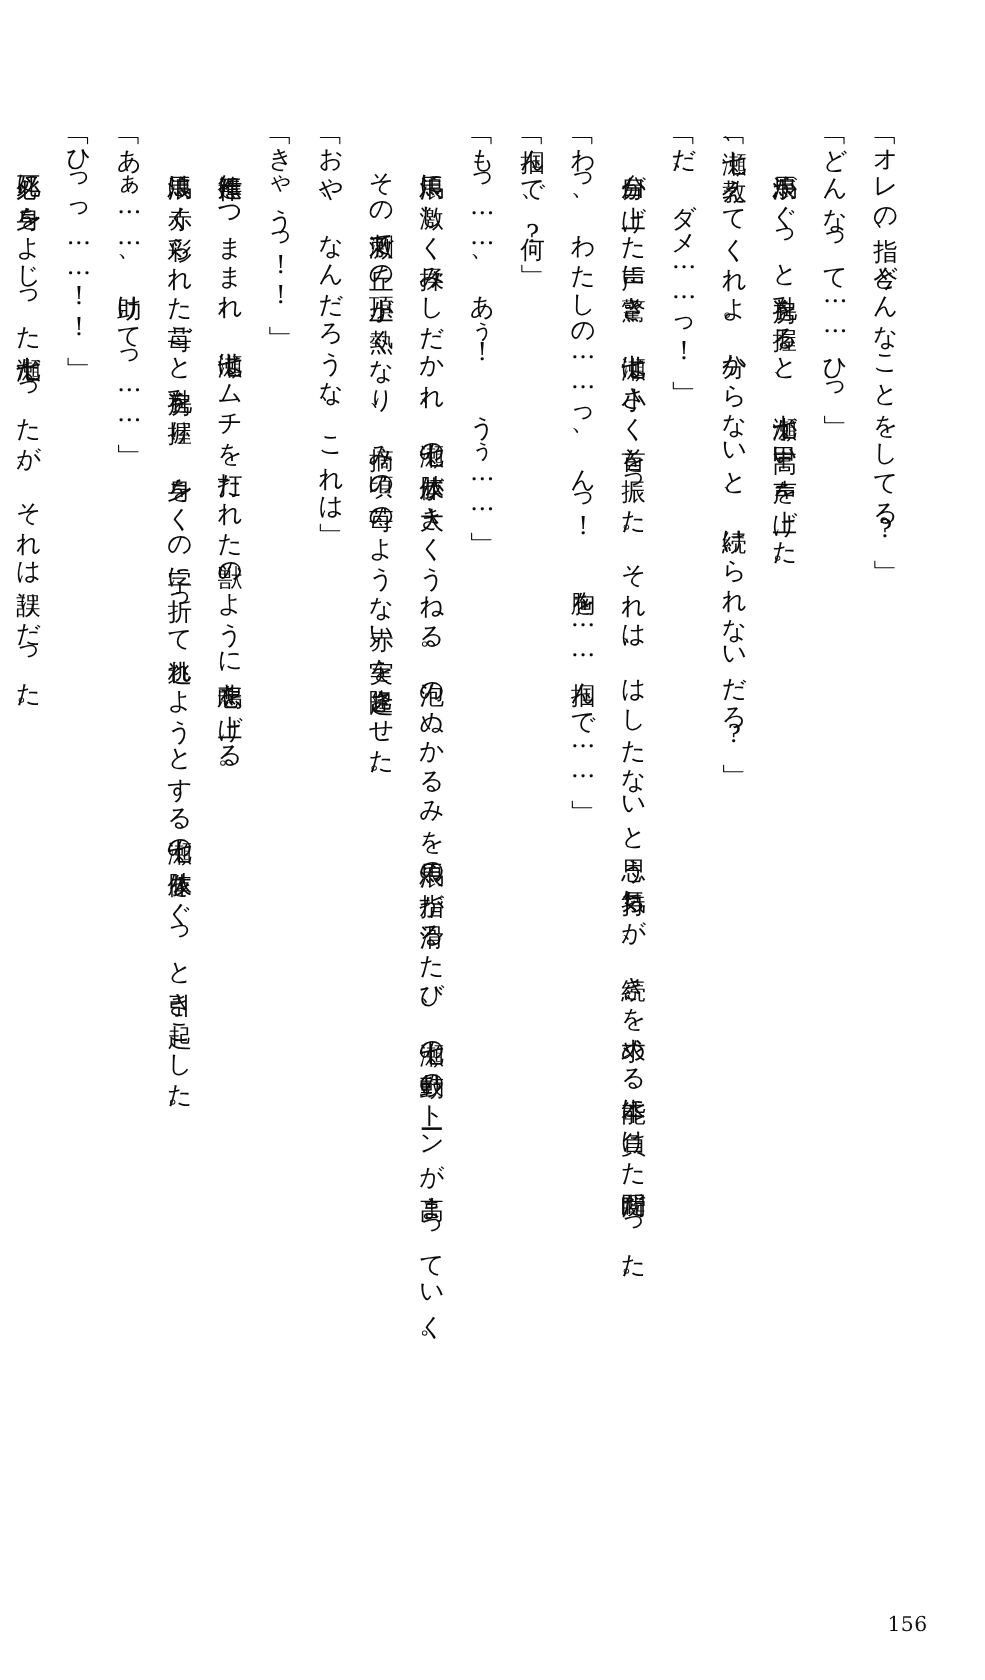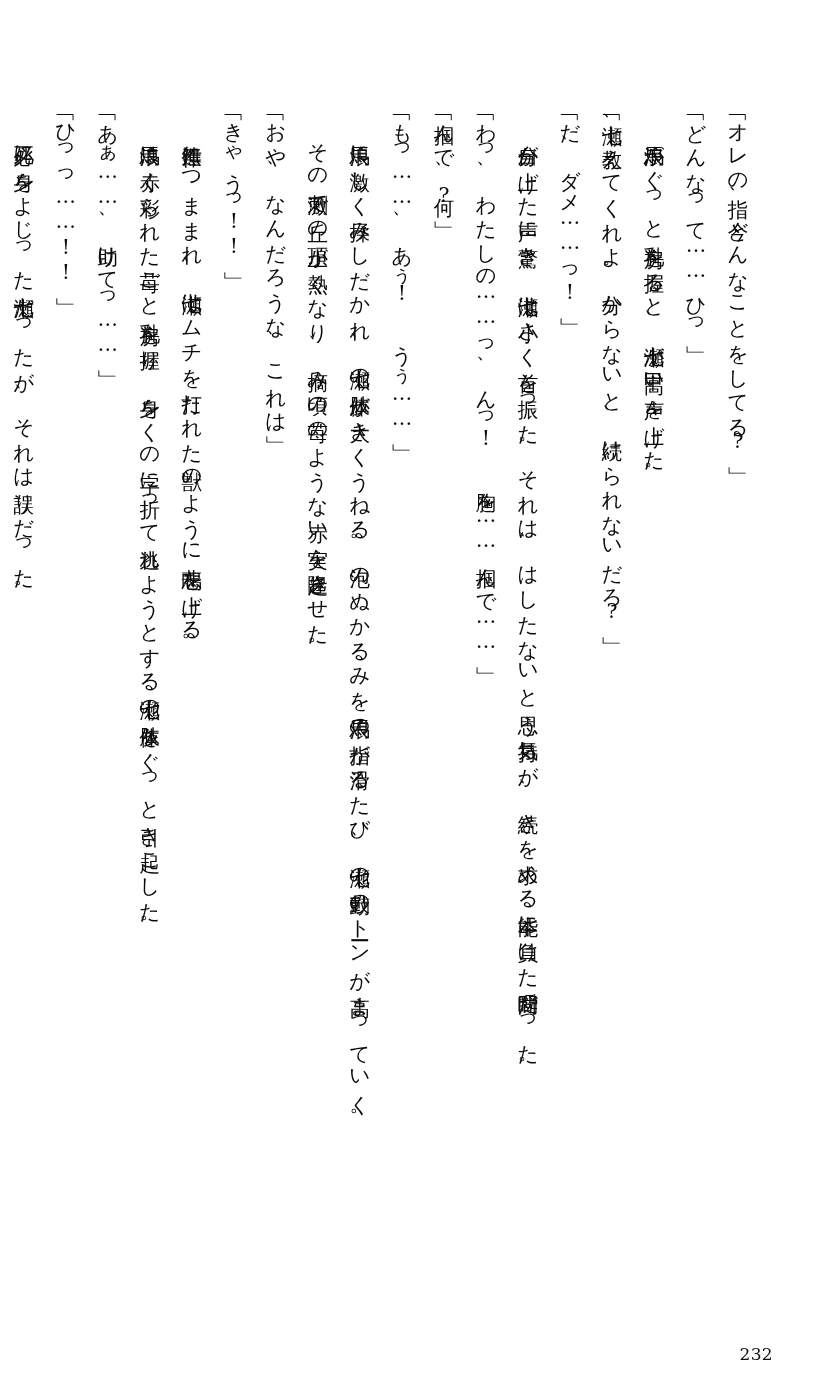--- a/index.html
+++ b/index.html
@@ -78,14 +78,14 @@
       <p class="indent">浪馬に激しく揉みしだかれ、七瀬の肢体が大きくうねる。泡のぬかるみを浪馬の指が滑るたび、七瀬の鼓動のトーンが高まっていく。</p>
       <p class="indent">その刺激で丘の頂上が熱くなり、摘み頃の苺のような赤い実を隆起させた。</p>
       <p class="">「おや、なんだろうな、これは」</p>
       <p class="">「きゃうっ!!」</p>
       <p class="indent">無造作につままれ、七瀬はムチを打たれた獣のように悲鳴を上げる。</p>
       <p class="indent">浪馬は赤く彩られた苺ごと乳房を握り、身をくの字に折って逃れようとする七瀬の肢体をぐっと引き起こした。</p>
       <p class="">「あぁ……、助けてっ……」</p>
       <p class="">「ひっっ……!!」</p>
       <p class="indent">必死に身をよじった七瀬だったが、それは誤りだった。</p>
     </div>
-  <div class="page-number">232</div>
+  <div class="page-number">156</div>
 </div>
 
 </body></html>

